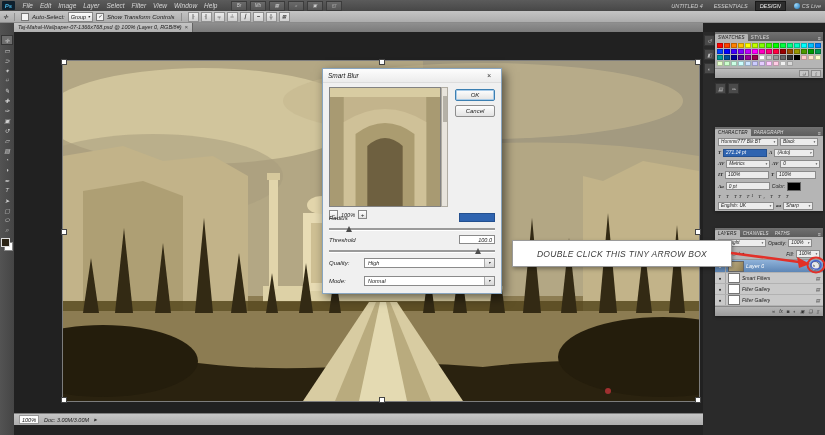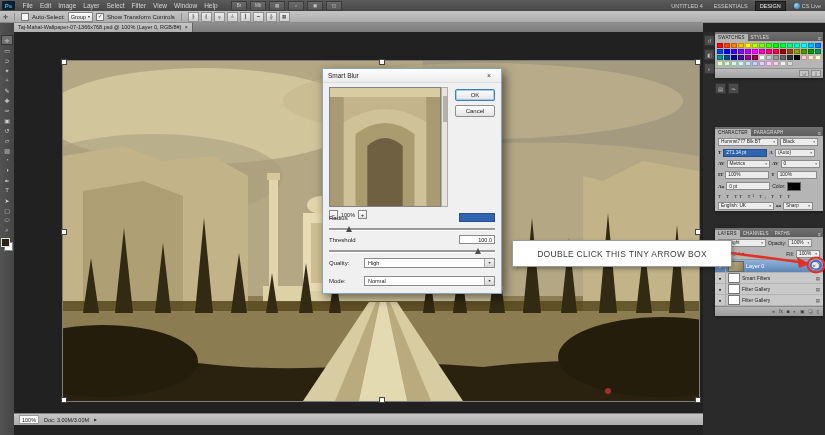--- a/index.html
+++ b/index.html
@@ -1,16 +1,16 @@
 <!DOCTYPE html>
 <html><head>
 <meta charset="utf-8">
 <style>
   html,body{margin:0;padding:0;background:#111;}
-  #app{position:relative;width:825px;height:435px;background:#232323;font-family:"Liberation Sans",sans-serif;overflow:hidden;}
+  #app{position:relative;width:825px;height:435px;background:#232323;font-family:"Liberation Sans",sans-serif;overflow:hidden;font-style:italic;}
   
   .menubar{position:absolute;left:0;top:0;right:0;height:11px;background:linear-gradient(#5b5b5b,#474747);display:flex;align-items:center;font-size:6.5px;color:#d6d6d6;padding-left:2px;z-index:10;}
   .pslogo{width:13px;height:9px;background:#0d1f2d;color:#49b8e8;font-size:6px;font-weight:bold;display:flex;align-items:center;justify-content:center;border-radius:1px;margin-right:4px;}
   .menu-item{padding:0 3.5px;cursor:default;white-space:nowrap;}
   .appbar-icons{display:flex;gap:3px;margin-left:10px;}
   .appbar-icon{min-width:12px;height:8px;background:linear-gradient(#6a6a6a,#555);border:1px solid #3c3c3c;font-size:4.5px;color:#ccc;display:flex;align-items:center;justify-content:center;padding:0 1px;}
   .ws-area{margin-left:auto;display:flex;align-items:center;gap:3px;font-size:5.5px;color:#ccc;padding-right:4px;}
   .ws-tab{padding:1px 4px;white-space:nowrap;}
   .ws-tab.active{background:#2d2d2d;border:1px solid #191919;color:#ececec;}
   .cslive{display:flex;align-items:center;gap:2px;margin-left:5px;white-space:nowrap;}

